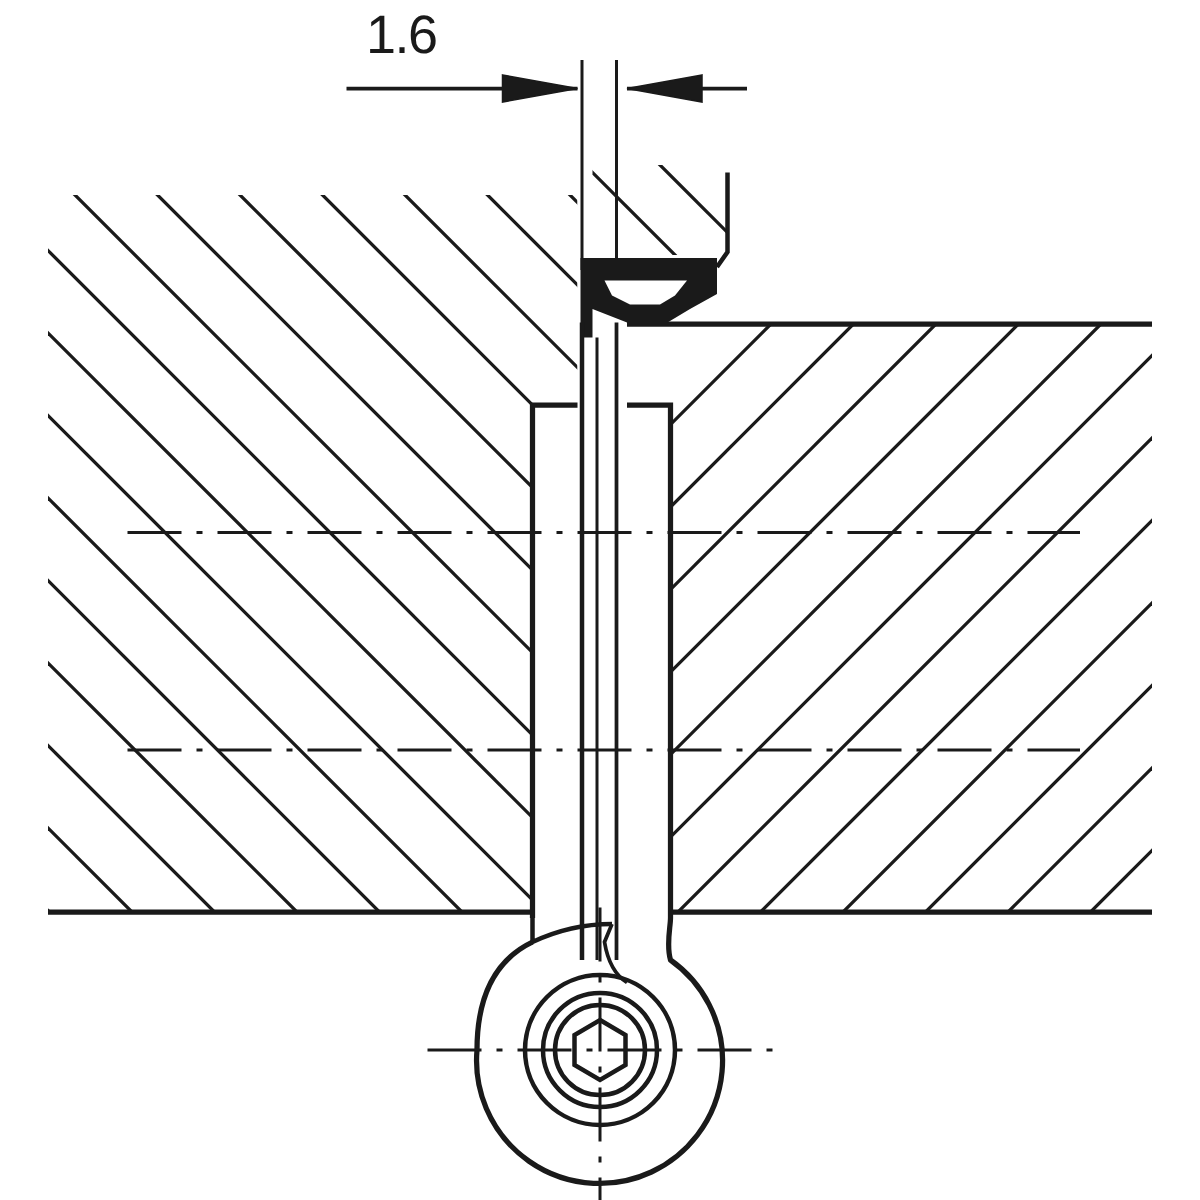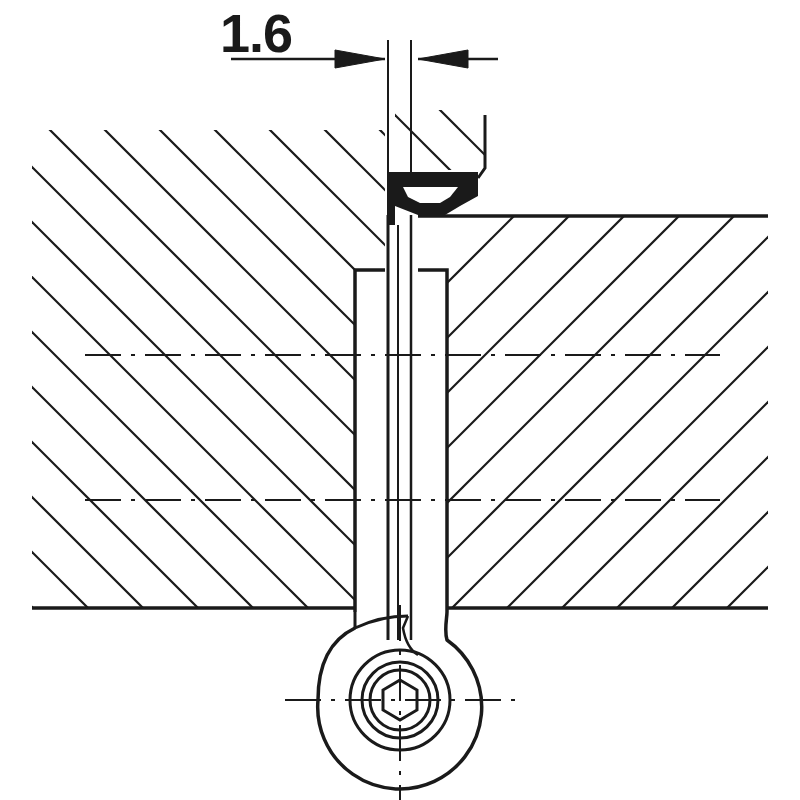--- a/index.html
+++ b/index.html
@@ -1,18 +1,18 @@
 <!DOCTYPE html>
 <html><head>
 <meta charset="utf-8">
 <style>
   html, body { margin: 0; padding: 0; background: #ffffff; }
   body { width: 800px; height: 800px; overflow: hidden; font-family: "Liberation Sans", sans-serif; }
   #drawing { position: absolute; left: 0; top: 0; width: 800px; height: 800px; }
-  .dim-label { position: absolute; left: 220px; top: 2px; font-family: "Liberation Sans", sans-serif; font-weight: bold; font-size: 54px; color: #1a1a1a; letter-spacing: -1px; }
+  .dim-label { position: absolute; left: 244px; top: 2px; font-family: "Liberation Sans", sans-serif; font-weight: normal; font-size: 36px; color: #1a1a1a; letter-spacing: -1px; }
 </style>
 </head>
 <body>
 
 <div class="dim-label">1.6</div>
 
 <svg id="drawing" viewBox="0 0 800 800" xmlns="http://www.w3.org/2000/svg">
   <defs>
     <clipPath id="leftClip">
 

